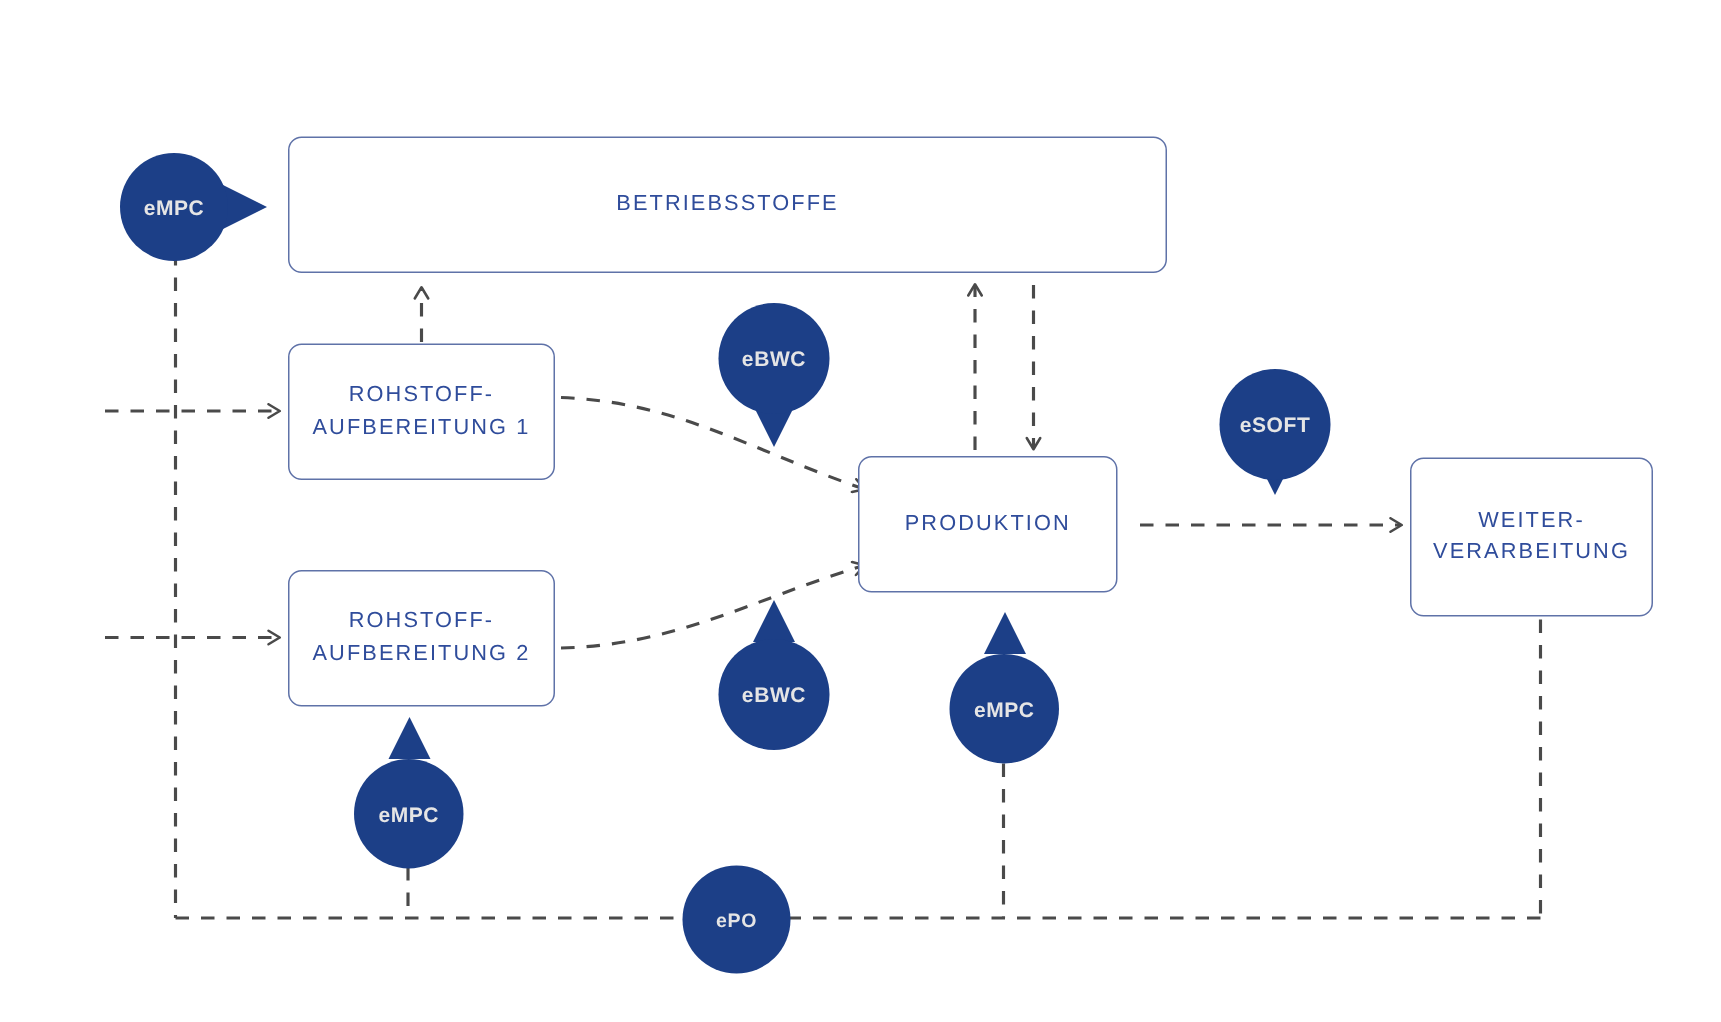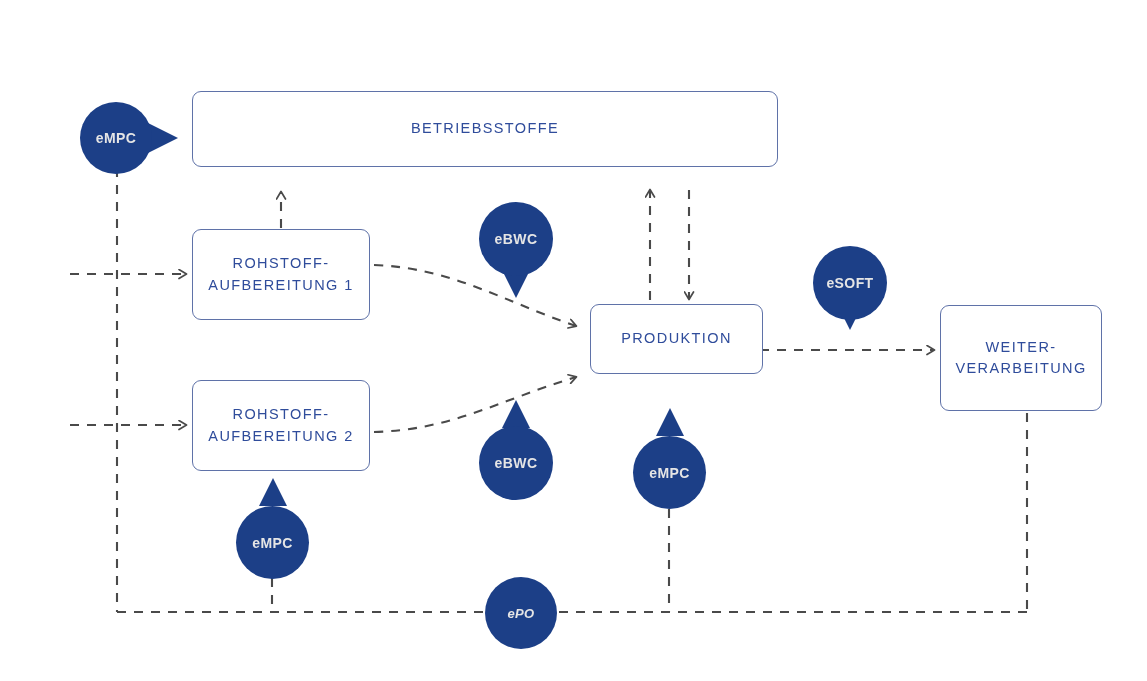--- a/index.html
+++ b/index.html
@@ -76,29 +76,29 @@
       <path d="M117,612 L1027,612"></path>
 
       <path d="M1027,396 L1027,612"></path>
 
       <path d="M272,578 L272,612"></path>
 
       <path d="M669,509 L669,612"></path>
     </g>
   </svg>
 
-  <div class="node-box" style="left:192px;top:91px;width:586px;height:76px;">BETRIEBSSTOFFE</div>
+  <div class="node-box" style="left:192px;top:91px;width:586px;height:91px;">BETRIEBSSTOFFE</div>
 
   <div class="node-box" style="left:192px;top:229px;width:178px;height:91px;">ROHSTOFF-
 AUFBEREITUNG 1</div>
 
   <div class="node-box" style="left:192px;top:380px;width:178px;height:91px;">ROHSTOFF-
 AUFBEREITUNG 2</div>
 
-  <div class="node-box" style="left:590px;top:304px;width:173px;height:70px;">PRODUKTION</div>
+  <div class="node-box" style="left:572px;top:304px;width:173px;height:91px;">PRODUKTION</div>
 
   <div class="node-box" style="left:940px;top:305px;width:162px;height:106px;">WEITER-
 VERARBEITUNG</div>
 
   <div class="pin pin-right" style="left:148px;top:123px;"></div>
   <div class="pill" style="left:80px;top:102px;width:72px;height:72px;">eMPC</div>
 
   <div class="pin pin-down" style="left:501px;top:268px;"></div>
   <div class="pill" style="left:479px;top:202px;width:74px;height:74px;">eBWC</div>
 
@@ -107,15 +107,15 @@
 
   <div class="pin pin-up" style="left:502px;top:400px;"></div>
   <div class="pill" style="left:479px;top:426px;width:74px;height:74px;">eBWC</div>
 
   <div class="pin pin-up" style="left:656px;top:408px;"></div>
   <div class="pill" style="left:633px;top:436px;width:73px;height:73px;">eMPC</div>
 
   <div class="pin pin-up" style="left:259px;top:478px;"></div>
   <div class="pill" style="left:236px;top:506px;width:73px;height:73px;">eMPC</div>
 
-  <div class="pill small" style="left:485px;top:577px;width:72px;height:72px;font-style:italic;">ePO</div>
+  <div class="pill small" style="left:455px;top:577px;width:72px;height:72px;">ePO</div>
 
 </div>
 
 </body></html>

